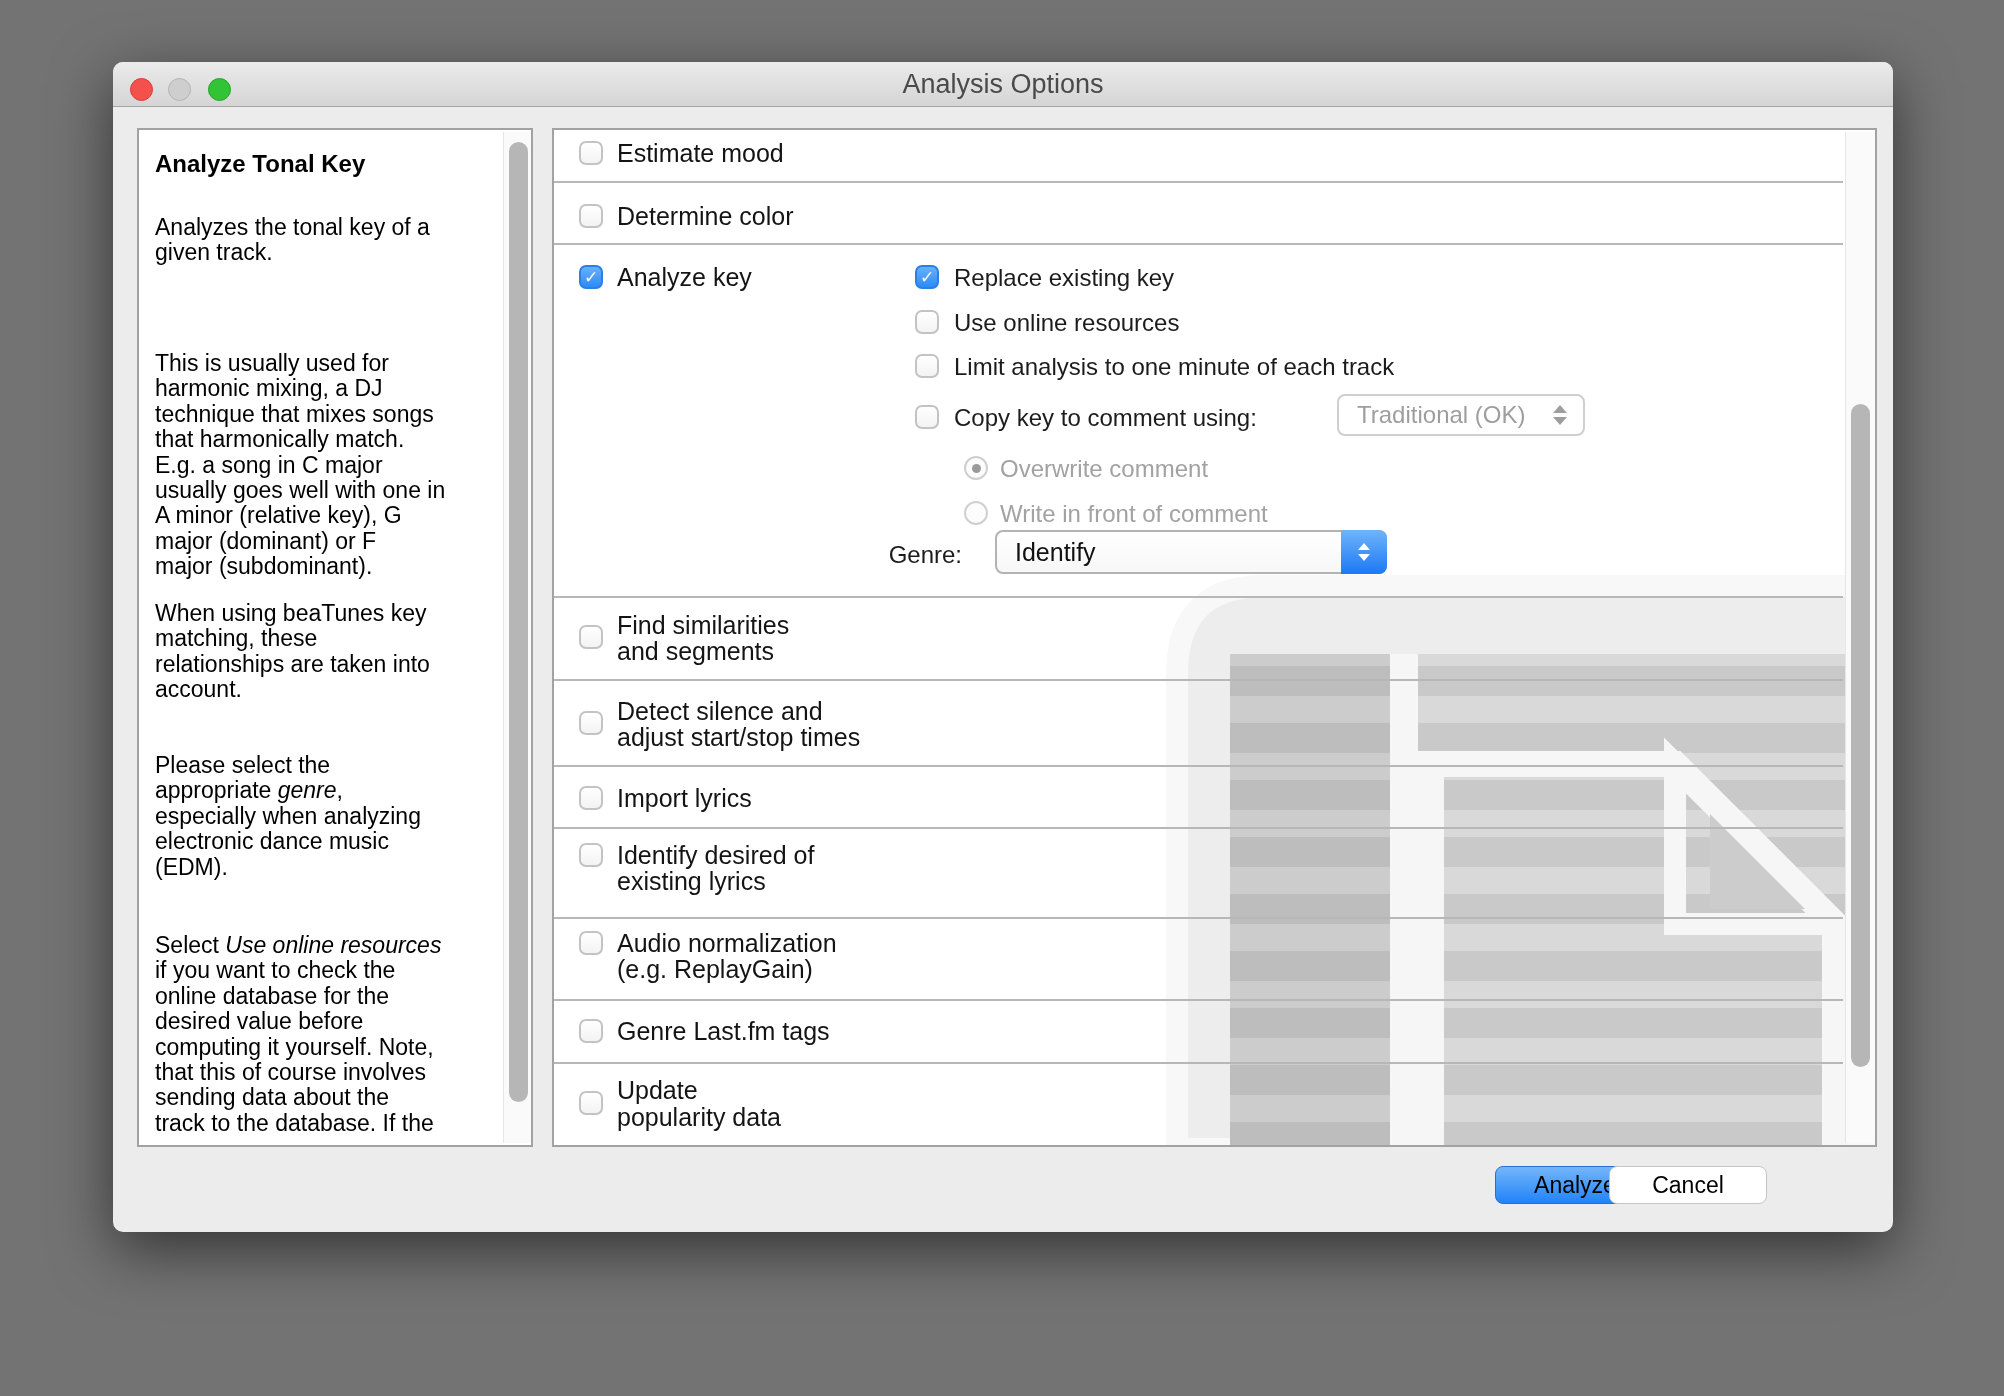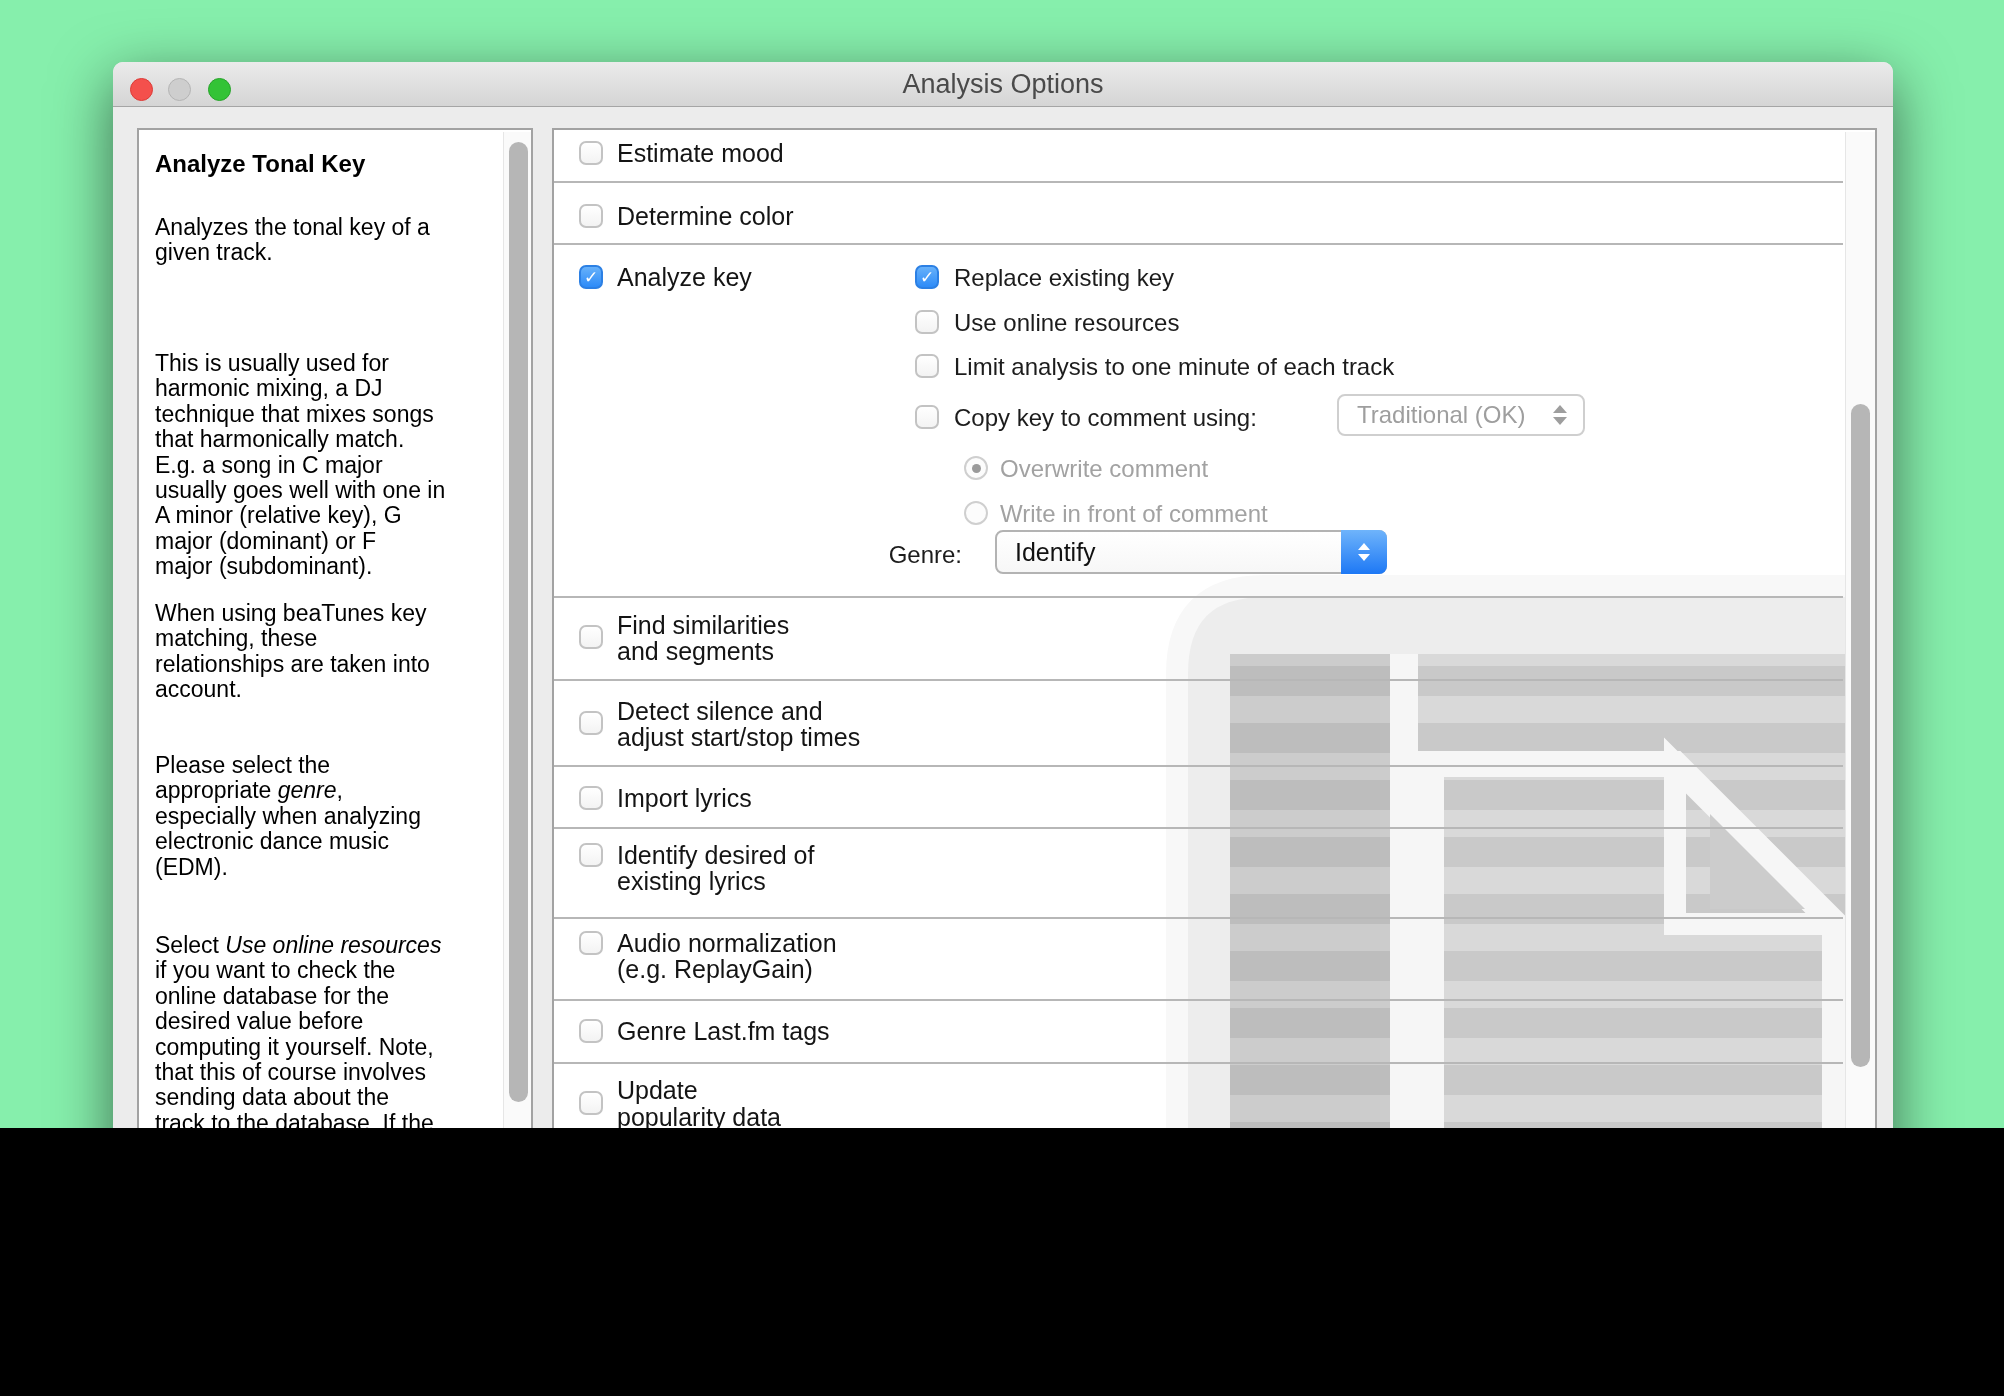--- a/index.html
+++ b/index.html
@@ -1,16 +1,16 @@
 <!DOCTYPE html>
 <html><head>
 <meta charset="utf-8">
 <style>
   html,body{margin:0;padding:0;background:#000;}
-  .stage{position:relative;width:2004px;height:1128px;background:#86efac;overflow:hidden;
+  .stage{position:relative;width:2004px;height:1396px;background:#737373;overflow:hidden;
          font-family:"Liberation Sans","DejaVu Sans",sans-serif;}
   .window{position:absolute;left:113px;top:62px;width:1780px;height:1170px;
           background:#ececec;border-radius:10px;box-shadow:0 18px 60px rgba(0,0,0,.55);}
   
   .titlebar{position:absolute;left:0;top:0;right:0;height:44px;
             background:linear-gradient(#ebebeb,#d5d5d5);
             border-bottom:1px solid #a5a5a5;border-radius:10px 10px 0 0;
             display:flex;align-items:center;justify-content:center;}
   .title{font-size:27px;color:#4a4a4a;}
   .light{position:absolute;top:16px;width:23px;height:23px;border-radius:50%;box-sizing:border-box;}

